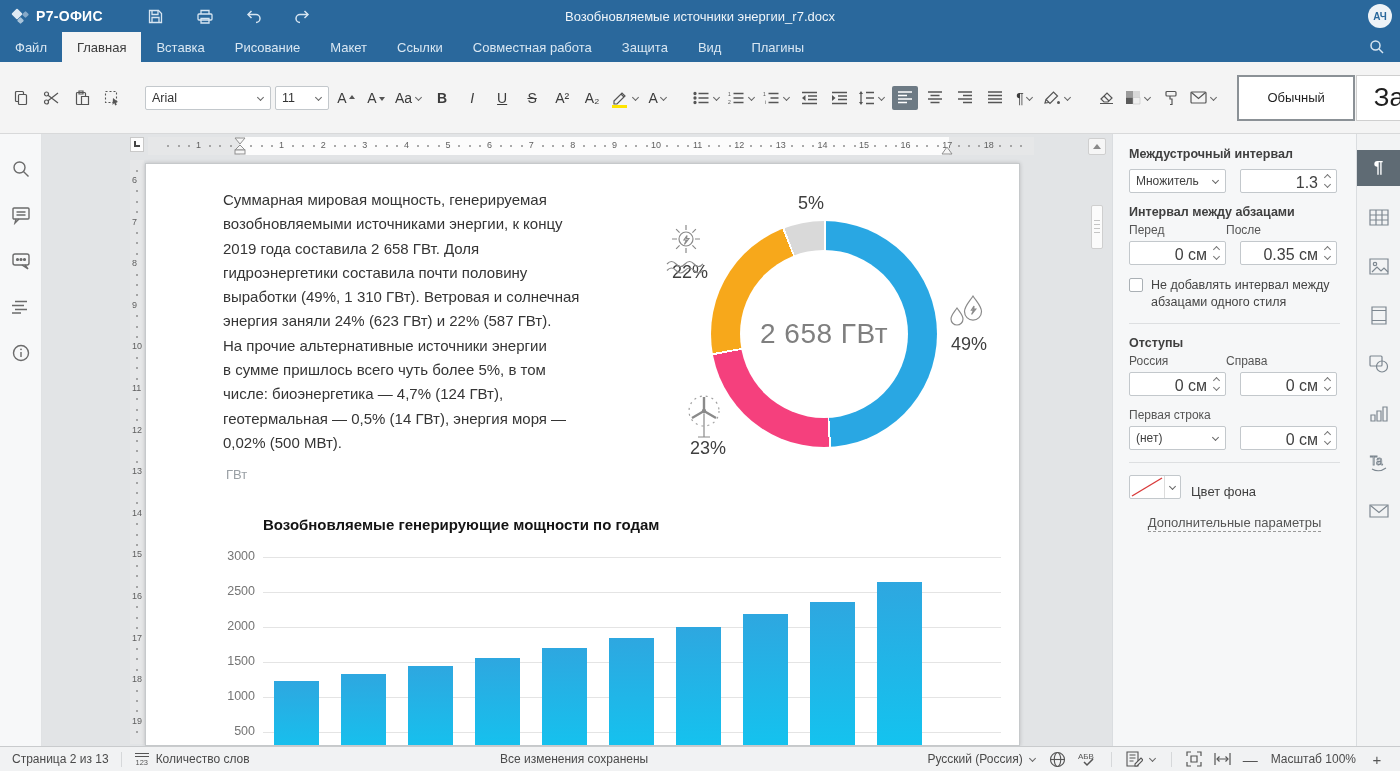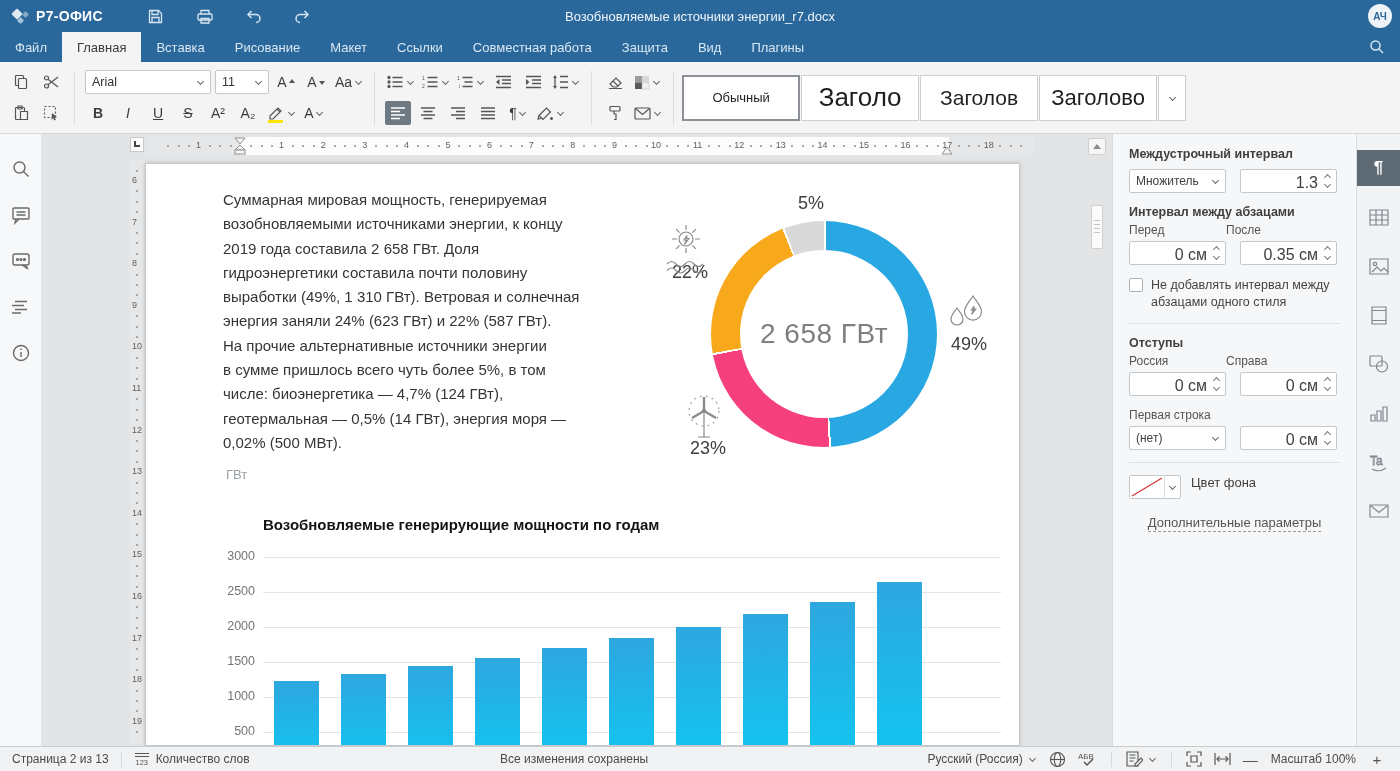--- a/index.html
+++ b/index.html
@@ -28,21 +28,21 @@
 .menubar{position:absolute;left:0;top:32px;right:0;height:30px;background:#2a689c;
   display:flex;align-items:stretch;color:#d9e7f2}
 .menutab{padding:0 15px;display:flex;align-items:center;font-size:13px;cursor:pointer}
 .menutab.active{background:#f4f4f4;color:#3b3b3b}
 .menubar .search{position:absolute;right:12px;top:4px;width:22px;height:22px;
   display:flex;align-items:center;justify-content:center;cursor:pointer}
 
 
 .toolbar{position:absolute;left:0;top:62px;right:0;height:72px;background:#f4f4f4;
   border-bottom:1px solid #d8d9da;display:flex;align-items:center}
-.tgroup{display:flex;flex-direction:column;gap:5px;padding:0 8px}
+.tgroup{display:flex;gap:5px;padding:0 8px}
 .trow{display:flex;align-items:center;gap:4px;height:26px}
 .vsep{width:1px;height:54px;background:#dcdcdc;margin:0 2px}
 .ibtn{min-width:26px;height:24px;padding:0 2px;border-radius:2px;display:flex;
   align-items:center;justify-content:center;gap:2px;cursor:pointer;color:#444}
 .ibtn.active{background:#6d7a84;color:#fff}
 .ibtn.active svg *{stroke:#fff}
 .txtb{font-size:14px;color:#3c3c3c}
 .chev{width:8px;height:8px;position:relative;flex:0 0 auto}
 .chev::before{content:"";position:absolute;left:1.5px;top:1px;width:4px;height:4px;
   border-right:1.3px solid #666;border-bottom:1.3px solid #666;transform:rotate(45deg)}
@@ -124,21 +124,21 @@
 .spinner .val{position:absolute;left:4px;right:18px;top:4px;text-align:right}
 .spinner .up,.spinner .dn{position:absolute;right:4px;width:8px;height:8px;cursor:pointer}
 .spinner .up{top:2px}.spinner .dn{bottom:2px}
 .spinner .up::before{content:"";position:absolute;left:1px;top:3px;width:4px;height:4px;
   border-left:1.2px solid #777;border-top:1.2px solid #777;transform:rotate(45deg)}
 .spinner .dn::before{content:"";position:absolute;left:1px;top:0;width:4px;height:4px;
   border-right:1.2px solid #777;border-bottom:1.2px solid #777;transform:rotate(45deg)}
 .cbrow{display:flex;gap:8px;margin:2px 0 12px;font-size:12.5px;line-height:17px;color:#444;cursor:pointer}
 .cb{flex:0 0 auto;width:14px;height:14px;background:#fff;border:1px solid #aab0b5;border-radius:2px;margin-top:1px}
 .rp-hr{border:none;border-top:1px solid #dddfe1;margin:4px 0 12px}
-.bgrow{display:flex;align-items:flex-start;gap:10px;margin-bottom:16px}
+.bgrow{display:flex;align-items:flex-end;gap:10px;margin-bottom:16px}
 .swatch{display:flex;height:24px;border:1px solid #c3c8cc;border-radius:2px;background:#fff;cursor:pointer}
 .swatch .sw{width:34px;position:relative}
 .swatch .swc{width:16px;border-left:1px solid #dcdcdc;display:flex;align-items:center;justify-content:center}
 .bglabel{font-size:13px;color:#404040}
 .advlink{text-align:center;font-size:13px;color:#555;cursor:pointer}
 .advlink span{border-bottom:1px dashed #9a9a9a;padding-bottom:1px}
 
 
 .rstrip{position:absolute;left:1356px;top:0;width:44px;height:612px;background:#f2f3f4;
   border-left:1px solid #dadde0;display:flex;flex-direction:column;align-items:center;padding-top:16px}

